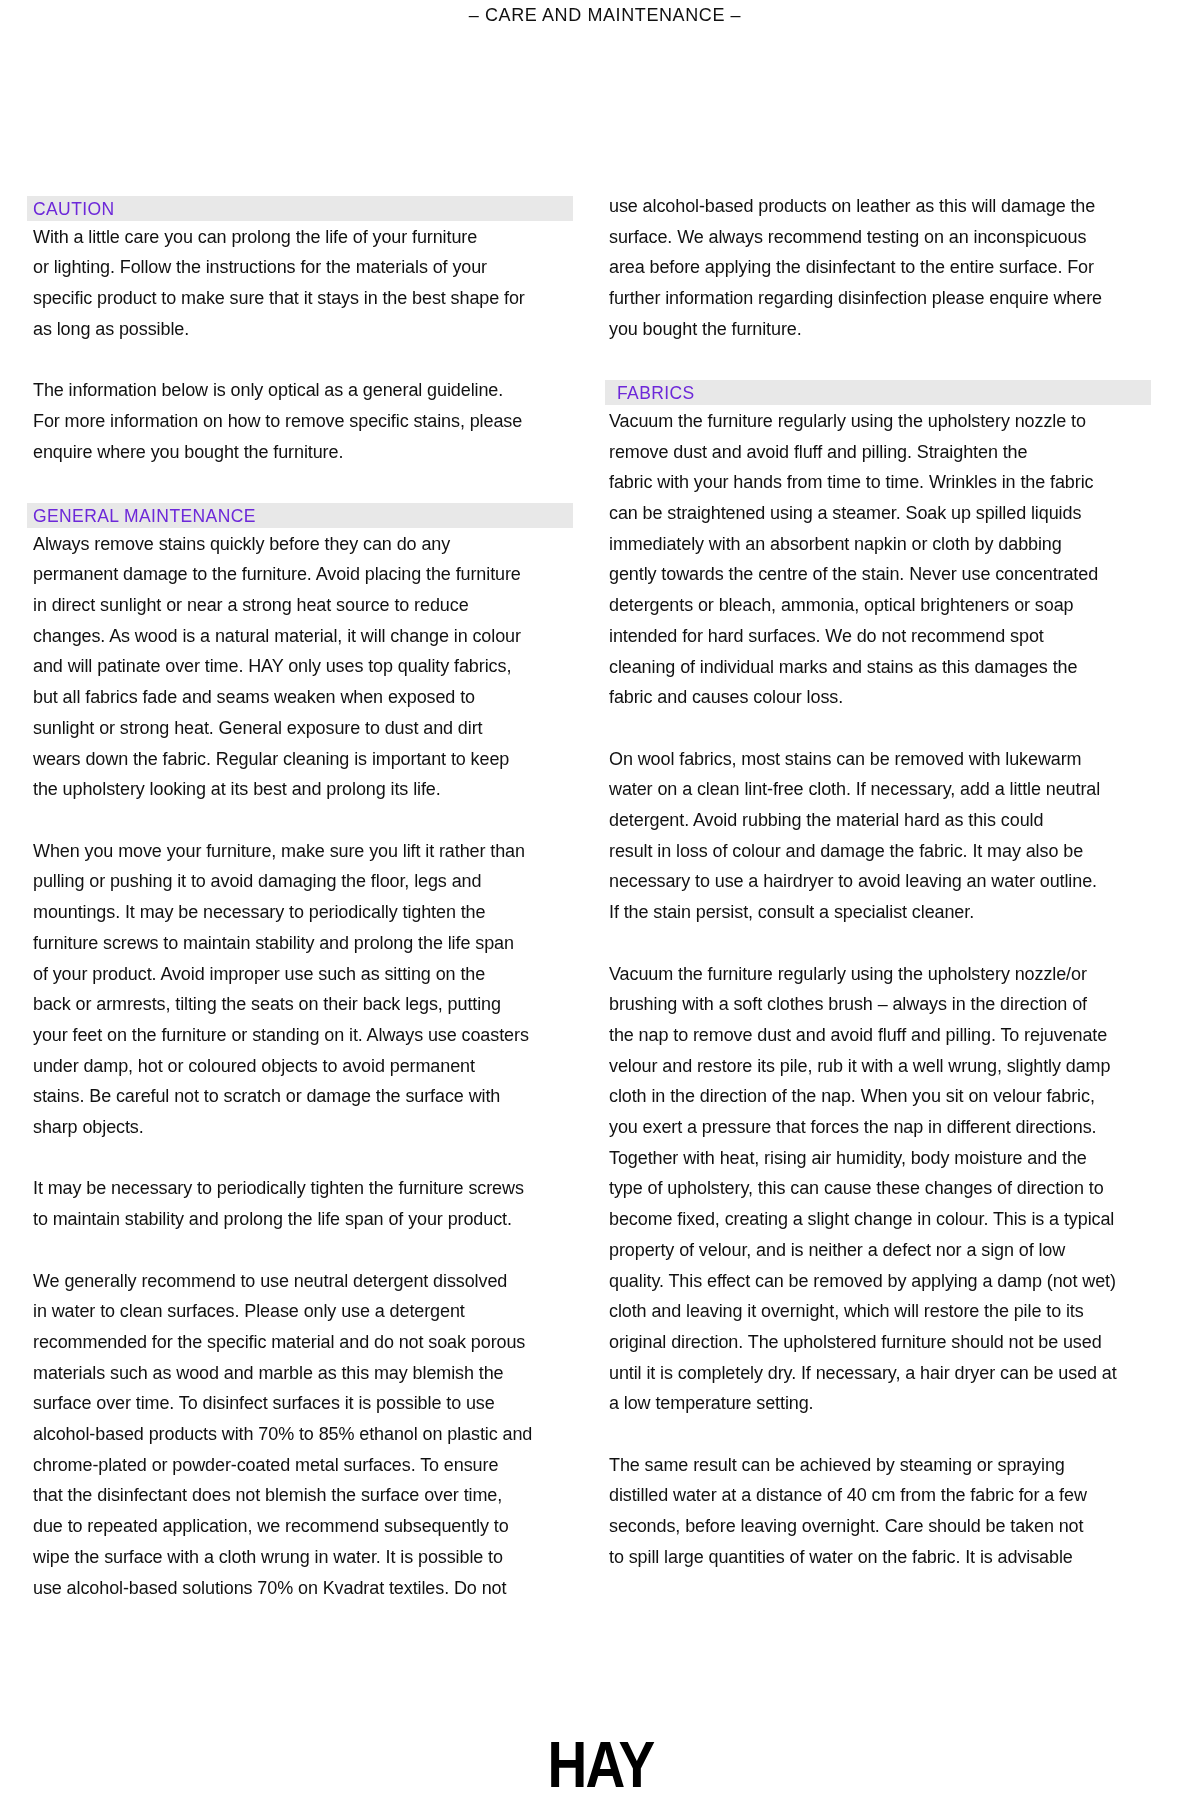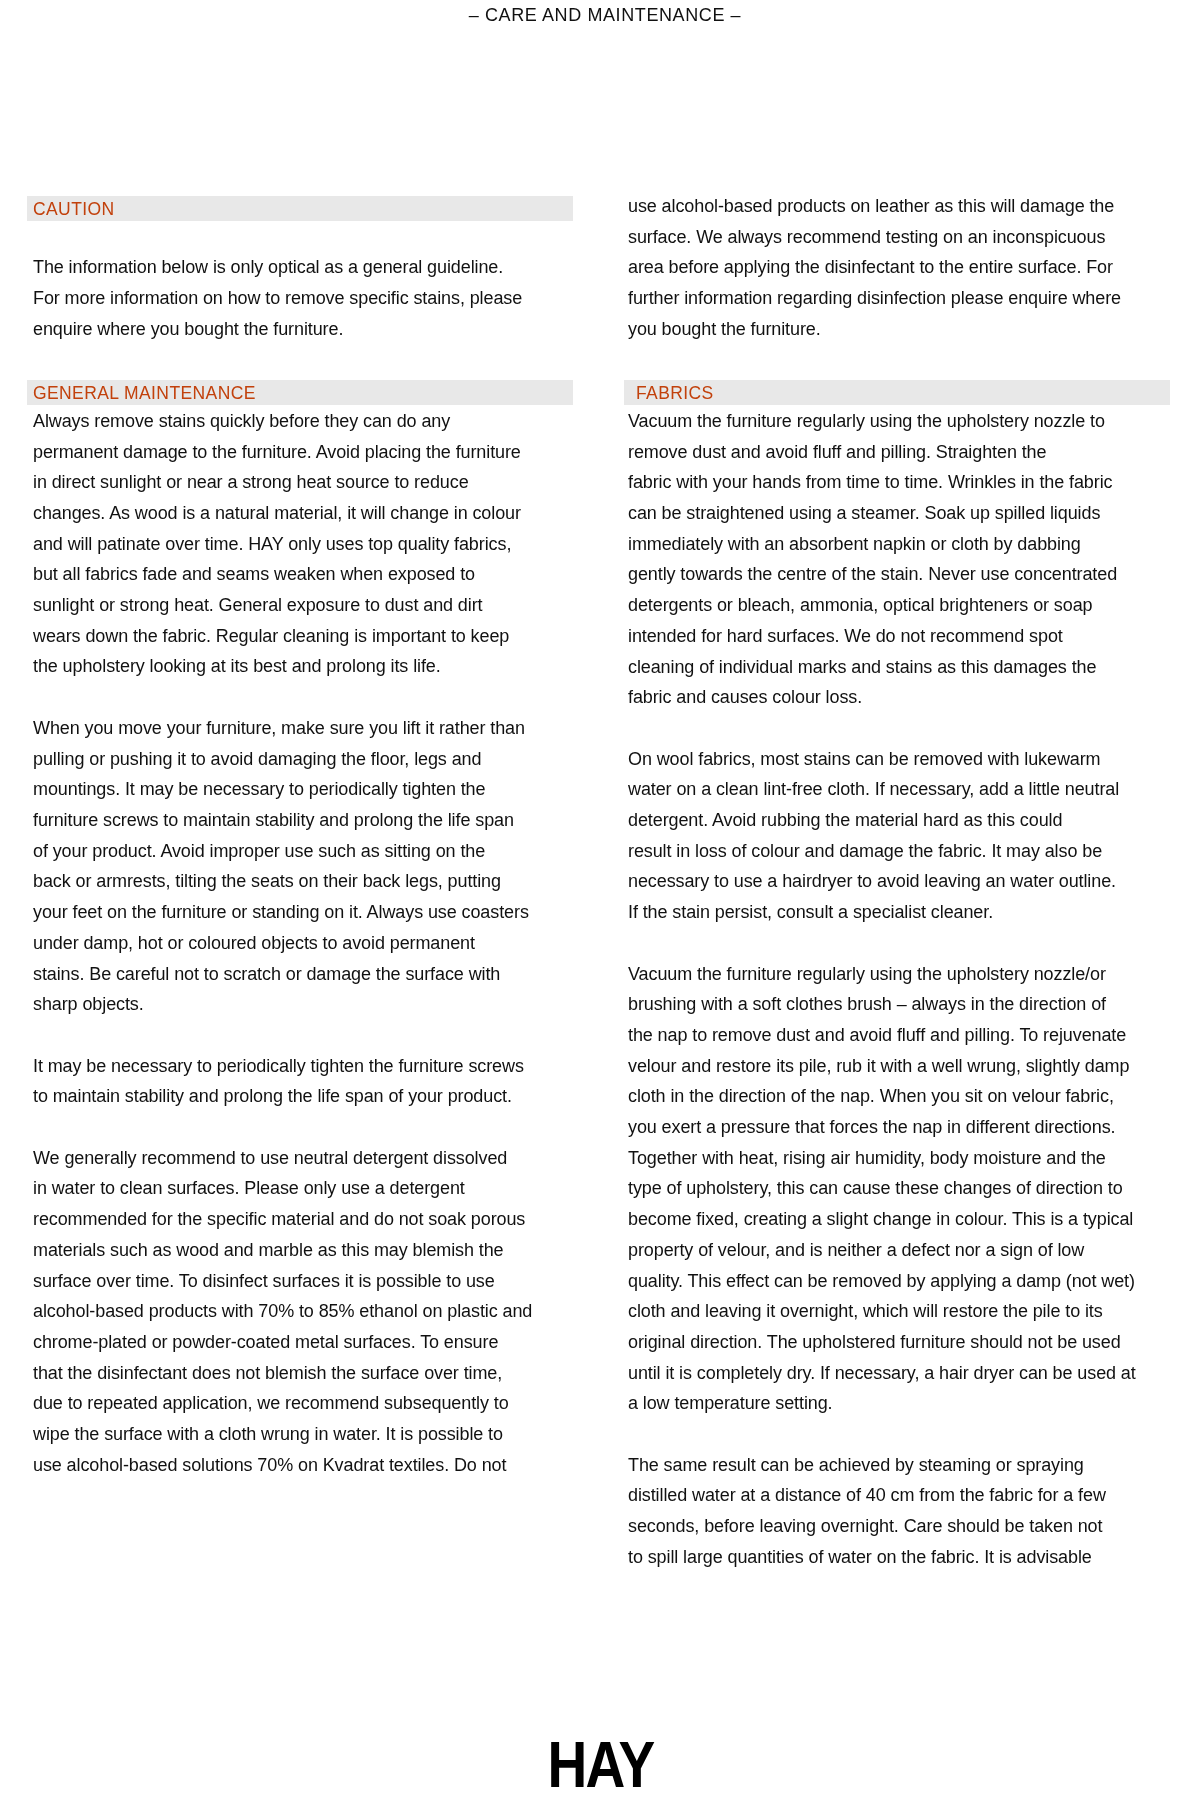--- a/index.html
+++ b/index.html
@@ -11,32 +11,32 @@
   .page-header {
     position: absolute; top: 2px; left: 0; width: 1210px;
     text-align: center; font-size: 18px; letter-spacing: 0.6px;
     line-height: 26px; color: #111;
   }
   .column {
     position: absolute; top: 191px; width: 546px;
     font-size: 18px; line-height: 30.7px;
   }
   .col-left { left: 27px; }
-  .col-right { left: 624px; }
+  .col-right { left: 605px; }
   .section-heading {
     height: 30.7px; position: relative; margin: 0;
   }
   .section-heading .band {
     position: absolute; left: 0; right: 0; top: 5px; height: 25px;
     background: #e8e8e8;
   }
   .section-heading .label {
     position: relative; display: block; padding-left: 6px;
     font-size: 17.5px; letter-spacing: 0.4px; line-height: 36px;
-    color: #c2410c; font-weight: normal;
+    color: #6d28d9; font-weight: normal;
   }
   .para {
     margin: 0; padding-left: 6px; white-space: pre-line;
     letter-spacing: -0.1px;
   }
   .gap { height: 30.7px; }
   .col-right .para { padding-left: 4px; }
   .col-right .section-heading .label { padding-left: 4px; margin-left: 8px; }
   .logo {
     position: absolute; top: 1733px; left: 0; width: 1200px;
@@ -49,20 +49,24 @@
 </head>
 <body>
 
 <div class="page-header">–  CARE AND MAINTENANCE  –</div>
 
 <div class="column col-left">
   <div class="section-heading">
     <div class="band"></div>
     <span class="label">CAUTION</span>
   </div>
+  <p class="para">With a little care you can prolong the life of your furniture
+or lighting. Follow the instructions for the materials of your
+specific product to make sure that it stays in the best shape for
+as long as possible.</p>
   <div class="gap"></div>
   <p class="para">The information below is only optical as a general guideline.
 For more information on how to remove specific stains, please
 enquire where you bought the furniture.</p>
   <div class="gap"></div>
 
   <div class="section-heading">
     <div class="band"></div>
     <span class="label">GENERAL MAINTENANCE</span>
   </div>

